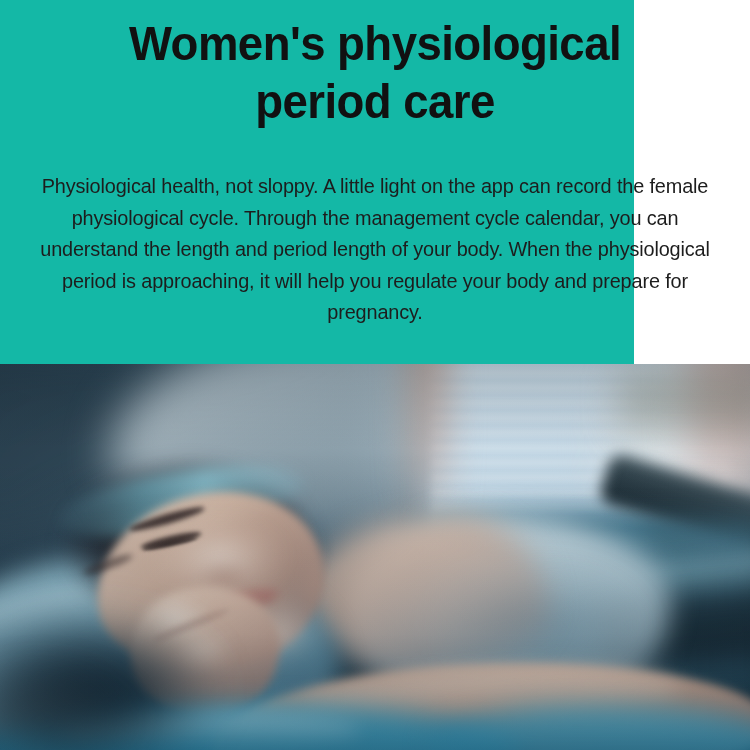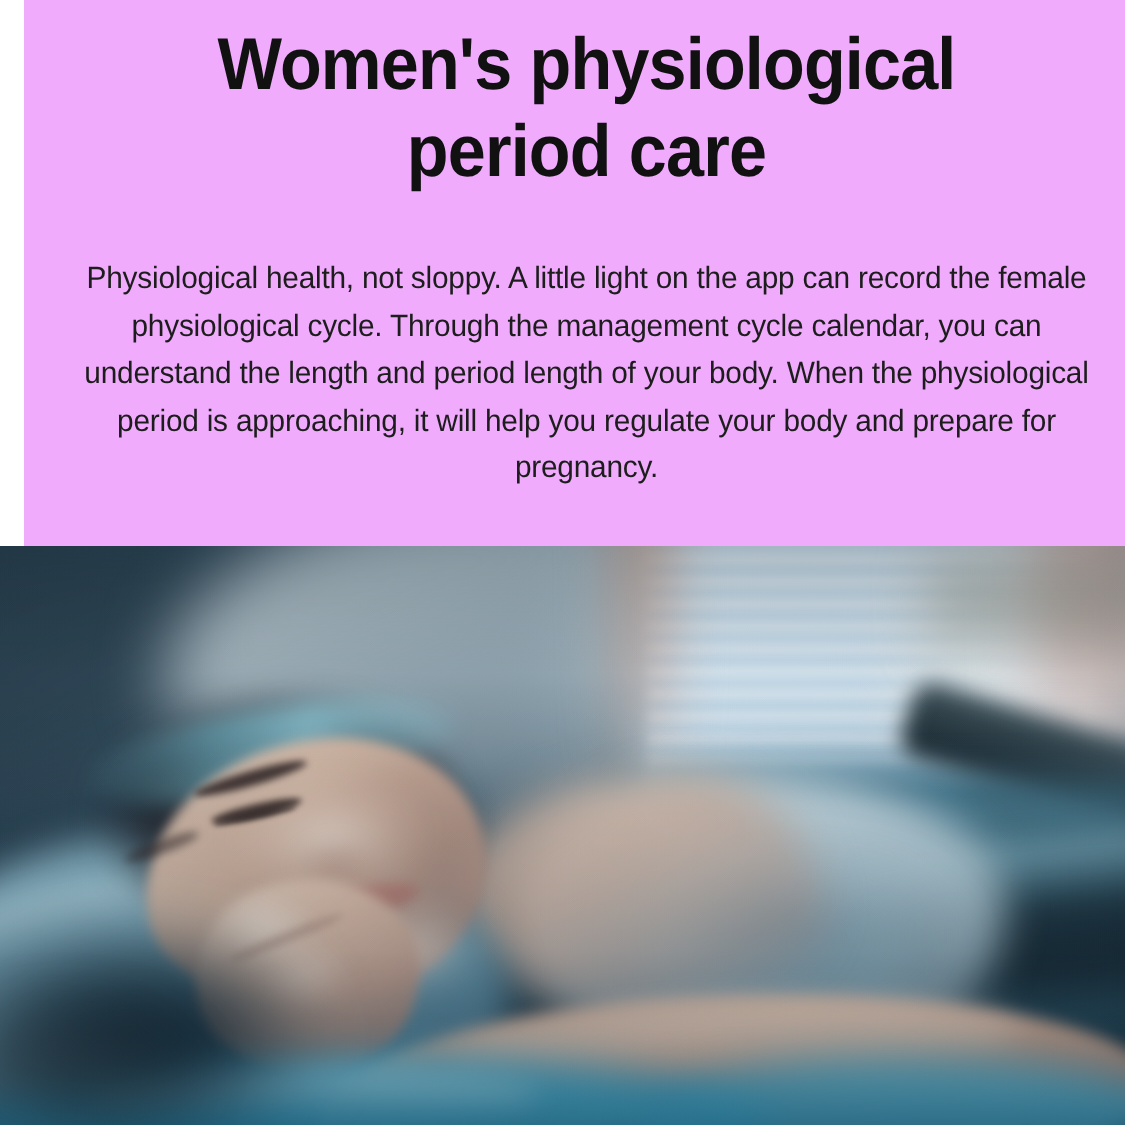--- a/index.html
+++ b/index.html
@@ -6,21 +6,21 @@
   html,body{margin:0;padding:0;}
   body{
     width:750px;height:750px;
     background:#ffffff;
     font-family:"Liberation Sans", sans-serif;
     overflow:hidden;
   }
   .page{position:relative;width:750px;height:750px;background:#fff;overflow:hidden;}
 
   
-  .text-block{position:absolute;left:16px;top:0;width:734px;height:365px;background:#f0abfc;}
+  .text-block{position:absolute;left:0;top:0;width:634px;height:365px;background:#14b8a6;}
 
   .title{
     position:absolute;left:0;top:14px;width:750px;
     text-align:center;
     color:#111111;
     font-family:"Liberation Sans", sans-serif;
     font-weight:700;
     font-size:49px;
     line-height:58px;
     letter-spacing:-0.6px;

